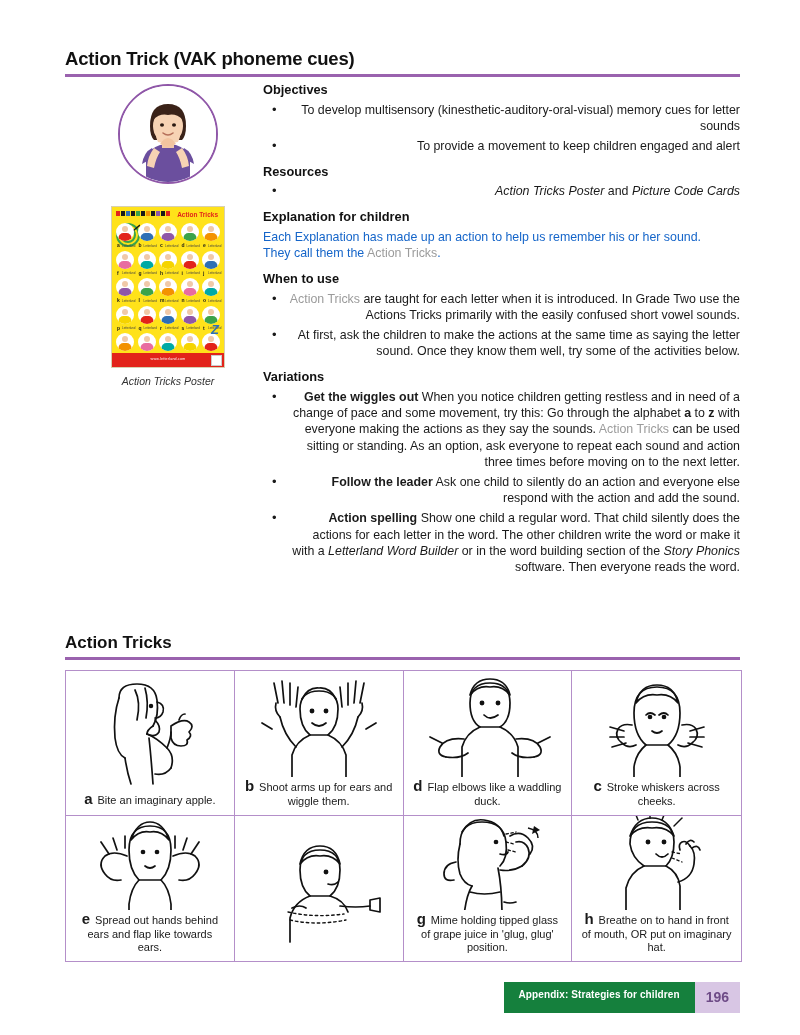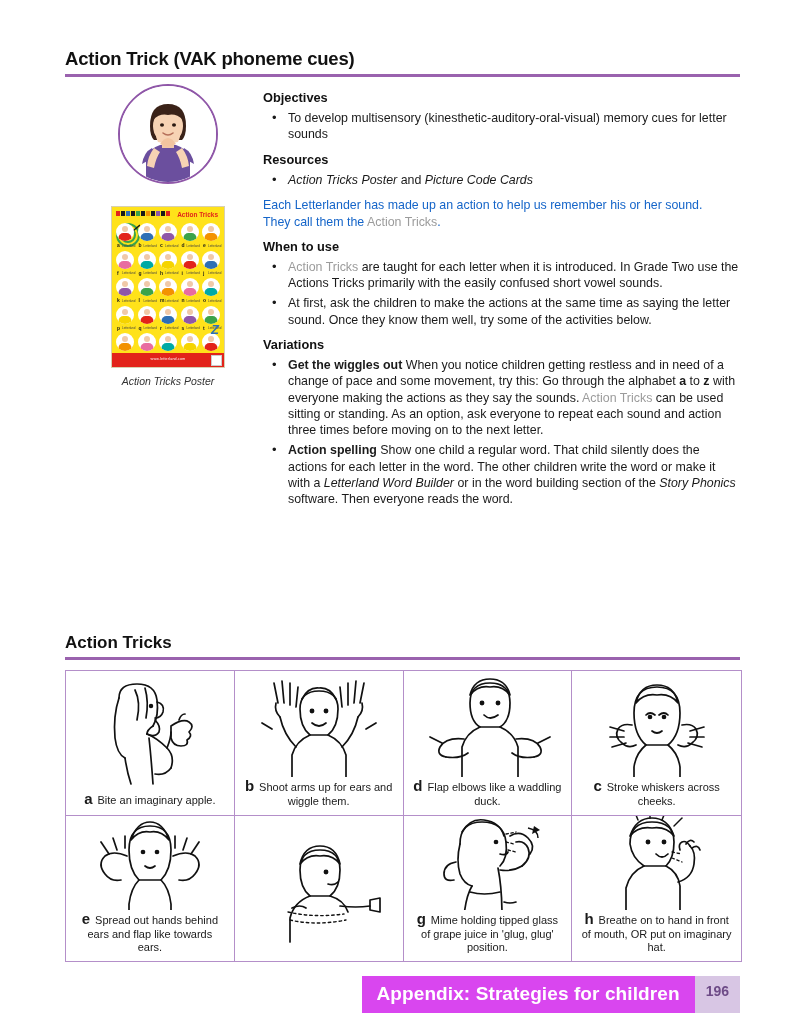--- a/index.html
+++ b/index.html
@@ -92,26 +92,26 @@
   .caption{
     margin-top:7px;font-size:10.5px;font-style:italic;color:#333;
   }
 
   
   .body-col{
     position:absolute;left:263px;top:82px;width:477px;
     font-size:12.4px;line-height:1.32;color:#1a1a1a;
   }
   .body-col h2{
-    margin:8px 0 3px 0;font-size:12.8px;font-weight:bold;color:#111;
+    margin:0 0 3px 0;font-size:12.8px;font-weight:bold;color:#111;
   }
   .body-col .blk{margin-bottom:9px;}
   ul.bl{margin:0;padding:0;list-style:none;}
   ul.bl li{
-    position:relative;padding-left:25px;margin-bottom:3.5px;
+    position:relative;padding-left:25px;margin-bottom:3.5px;text-align:right;
   }
   ul.bl li:before{
     content:"\2022";position:absolute;left:9px;top:-1px;font-size:13px;color:#1a1a1a;
   }
   .ital{font-style:italic;}
   .bold{font-weight:bold;}
   .grey{color:#9b9b9b;}
   .expl{color:#1565c9;line-height:1.34;margin:0;}
 
   
@@ -140,21 +140,21 @@
     padding:0 8px 7px 8px;position:relative;color:#1a1a1a;
   }
   .cap .ltr{
     font-weight:bold;font-size:15px;margin-right:5px;
     vertical-align:baseline;
   }
 
   
   .footer{position:absolute;right:60px;bottom:22px;display:flex;align-items:stretch;}
   .foot-bar{
-    background:#d946ef;color:#fff;font-weight:bold;font-size:19px;
+    background:#15803d;color:#fff;font-weight:bold;font-size:10px;
     padding:7px 15px 8px 15px;letter-spacing:.1px;
   }
   .foot-num{
     background:#d8c6e4;color:#6e4b87;font-weight:bold;font-size:14px;
     padding:7px 11px 8px 11px;
   }
 </style>
 </head>
 <body>
 
@@ -440,50 +440,53 @@
       <div class="caption">Action Tricks Poster</div>
     </div>
   </div>
 
   <div class="body-col">
 
     <div class="blk">
       <h2>Objectives</h2>
       <ul class="bl">
         <li>To develop multisensory (kinesthetic-auditory-oral-visual) memory cues for letter sounds</li>
+        <li>To provide a movement to keep children engaged and alert</li>
       </ul>
     </div>
 
     <div class="blk">
       <h2>Resources</h2>
       <ul class="bl">
         <li><span class="ital">Action Tricks Poster</span><span> and </span><span class="ital">Picture Code Cards</span></li>
       </ul>
     </div>
 
     <div class="blk">
+      <h2>Explanation for children</h2>
       <p class="expl">
-        <span>Each Letterlander has made up an action to help us remember his or her sound.</span><br>
+        <span>Each Explanation has made up an action to help us remember his or her sound.</span><br>
         <span>They call them the </span><span class="grey">Action Tricks</span><span>.</span>
       </p>
     </div>
 
     <div class="blk">
       <h2>When to use</h2>
       <ul class="bl">
         <li><span class="grey">Action Tricks</span><span> are taught for each letter when it is introduced. In Grade Two use the Actions Tricks primarily with the easily confused short vowel sounds.</span></li>
         <li><span>At first, ask the children to make the actions at the same time as saying the letter sound. Once they know them well, try some of the activities below.</span></li>
       </ul>
     </div>
 
     <div class="blk">
       <h2>Variations</h2>
       <ul class="bl">
         <li><span class="bold">Get the wiggles out</span><span> When you notice children getting restless and in need of a change of pace and some movement, try this: Go through the alphabet </span><span class="bold">a</span><span> to </span><span class="bold">z</span><span> with everyone making the actions as they say the sounds. </span><span class="grey">Action Tricks</span><span> can be used sitting or standing. As an option, ask everyone to repeat each sound and action three times before moving on to the next letter.</span></li>
 
+        <li><span class="bold">Follow the leader</span><span> Ask one child to silently do an action and everyone else respond with the action and add the sound.</span></li>
 
         <li><span class="bold">Action spelling</span><span> Show one child a regular word. That child silently does the actions for each letter in the word. The other children write the word or make it with a </span><span class="ital">Letterland Word Builder</span><span> or in the word building section of the </span><span class="ital">Story Phonics</span><span> software. Then everyone reads the word.</span></li>
       </ul>
     </div>
   </div>
 
   <div class="tricks-head">
     <h1>Action Tricks</h1>
     <div class="rule"></div>
   </div>

